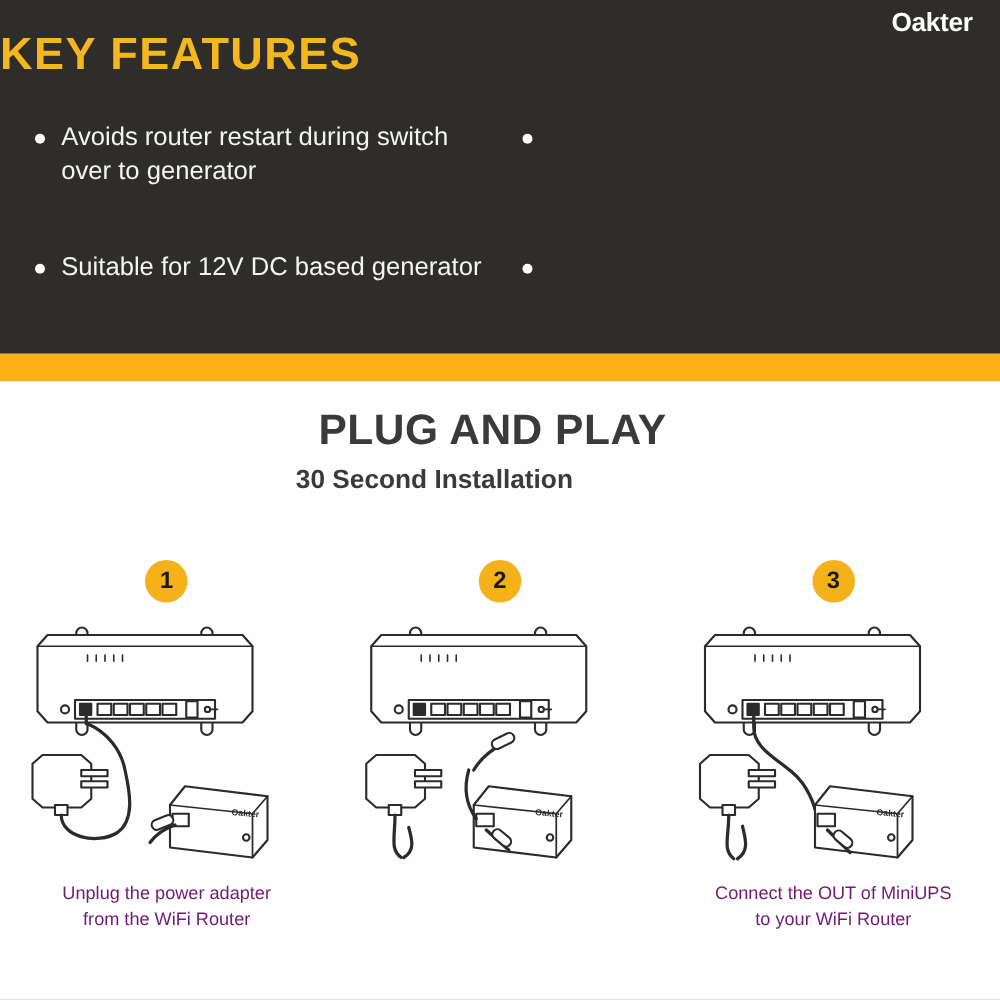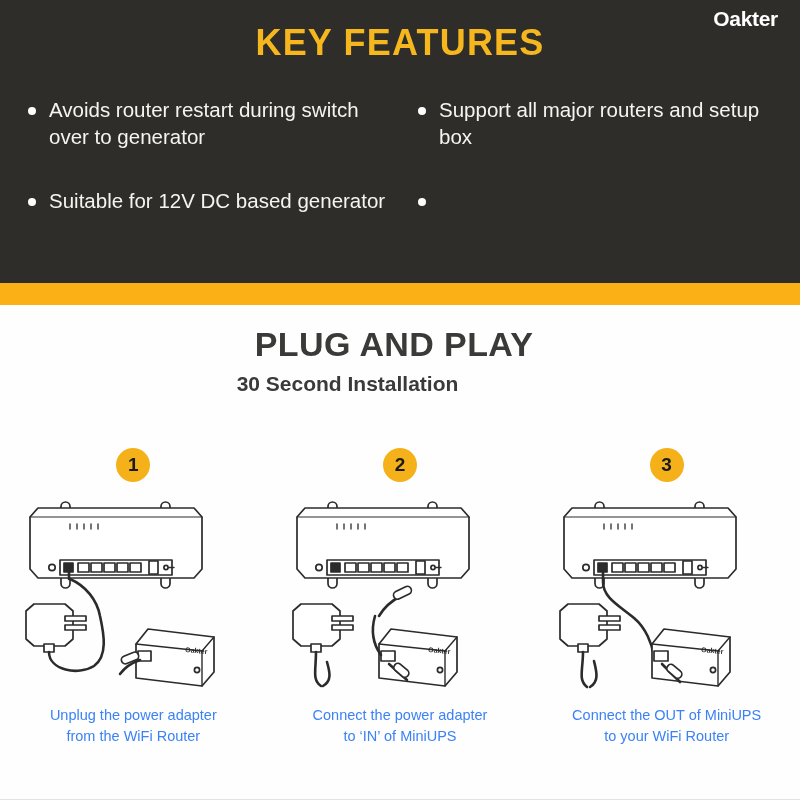--- a/index.html
+++ b/index.html
@@ -16,28 +16,27 @@
     position:absolute; top:0; left:0; width:800px; height:283px;
     background:#2E2D29;
   }
   .brand-logo {
     position:absolute; top:7px; right:22px;
     color:#FFFFFF; font-size:21px; font-weight:bold;
     letter-spacing:-0.3px;
   }
   .features-title {
     position:absolute; top:22px; left:0; width:800px;
-    text-align:center;
     color:#F5B71D; font-size:36px; font-weight:bold;
     letter-spacing:1.2px;
   }
   .features-grid {
     position:absolute; top:96px; left:0; width:664px;
     display:grid; grid-template-columns:410px 390px;
-    row-gap:36px;
+    row-gap:49px;
   }
   .feature-item { display:flex; padding-right:14px; }
   .feature-item.col-left  { padding-left:28px; }
   .feature-item.col-right { padding-left:8px; }
   .bullet-dot {
     flex:0 0 auto; width:8px; height:8px; border-radius:50%;
     background:#FFFFFF; margin-top:11px; margin-right:13px;
   }
   .feature-text {
     color:#F4F4F2; font-size:20.5px; line-height:1.33;
@@ -70,21 +69,21 @@
   .step-badge {
     width:34px; height:34px; border-radius:50%;
     background:#F5B11A; color:#1A1A18;
     font-size:19px; font-weight:bold;
     display:flex; align-items:center; justify-content:center;
     margin-bottom:12px;
   }
   .step-art { width:250px; height:195px; }
   .step-caption {
     margin-top:16px; text-align:center;
-    color:#3b82f6; font-size:14.5px; line-height:1.45;
+    color:#701a75; font-size:14.5px; line-height:1.45;
     white-space:pre-line;
   }
   .bottom-edge {
     position:absolute; bottom:0; left:0; width:800px; height:1px;
     background:#E4E4E4;
   }
 </style>
 </head>
 <body>
 
@@ -98,21 +97,20 @@
 
     <div class="features-grid">
 
       <div class="feature-item col-left">
         <span class="bullet-dot"></span>
         <span class="feature-text">Avoids router restart during switch over to generator</span>
       </div>
 
       <div class="feature-item col-right">
         <span class="bullet-dot"></span>
-        <span class="feature-text">Support all major routers and setup box</span>
       </div>
 
       <div class="feature-item col-left">
         <span class="bullet-dot"></span>
         <span class="feature-text">Suitable for 12V DC based generator</span>
       </div>
 
       <div class="feature-item col-right">
         <span class="bullet-dot"></span>
       </div>
@@ -239,22 +237,20 @@
             <rect x="106" y="157" width="14" height="10" fill="#FFF"></rect>
             <circle cx="165" cy="176" r="2.6" fill="#FFF"></circle>
 
             <path d="M100 122 C 96 136, 98 150, 106 161" stroke-width="2.6"></path>
             <path d="M114 170 L132 186" stroke-width="2.6"></path>
             <rect x="118" y="172" width="17" height="8" rx="4" fill="#FFF" transform="rotate(40 126 176)"></rect>
           </g>
           <text x="153" y="158" font-family="Liberation Sans, sans-serif" font-size="7" font-weight="bold" fill="#2B2B2B" transform="rotate(5 153 158)">Oakter</text>
         </svg>
 
-        <div class="step-caption">Connect the power adapter
-to ‘IN’ of MiniUPS</div>
       </div>
 
       <div class="step-col">
         <div class="step-badge">3</div>
 
         <svg class="step-art" viewBox="0 0 250 195">
           <g fill="none" stroke="#2B2B2B" stroke-width="1.7" stroke-linejoin="round" stroke-linecap="round">
 
             <rect x="53" y="8" width="9" height="86" rx="4.5" fill="#FFF"></rect>
             <rect x="153" y="8" width="9" height="86" rx="4.5" fill="#FFF"></rect>

